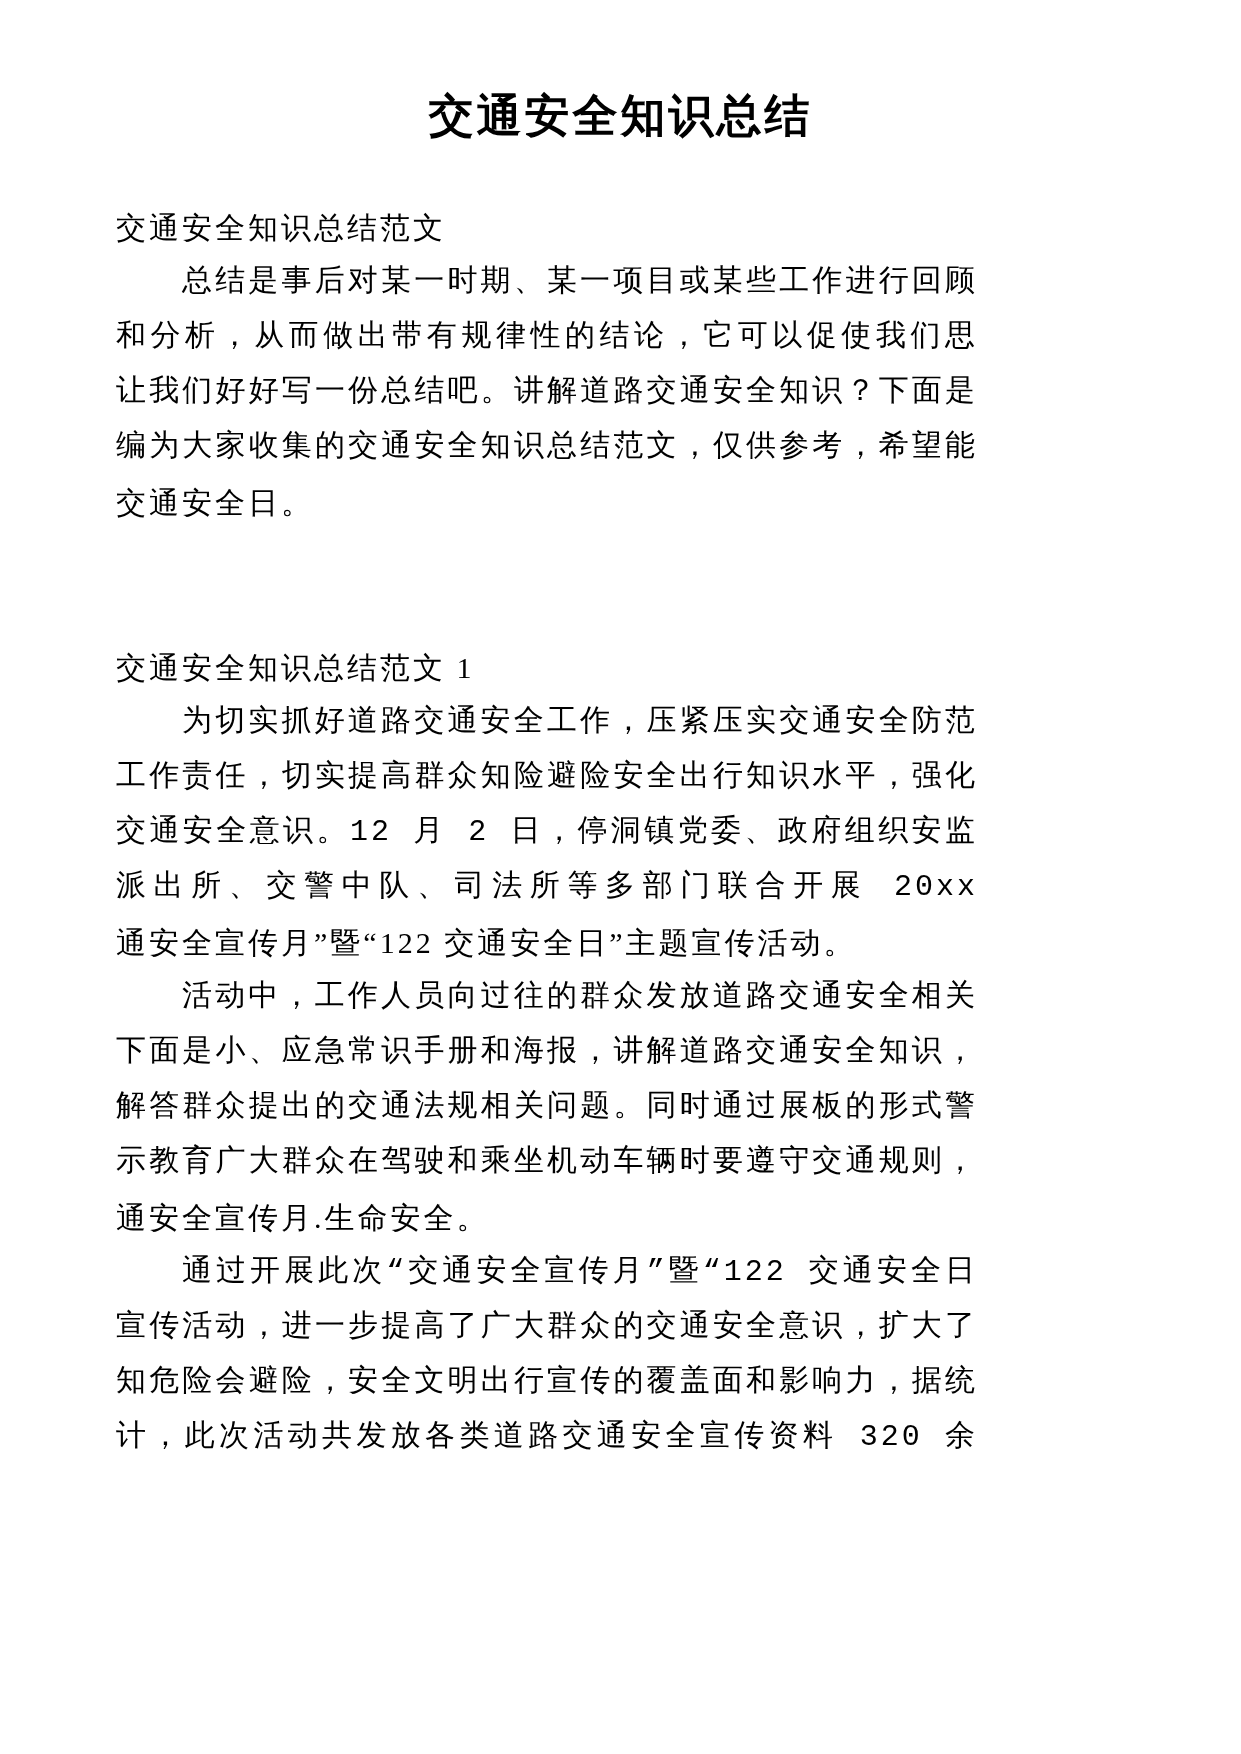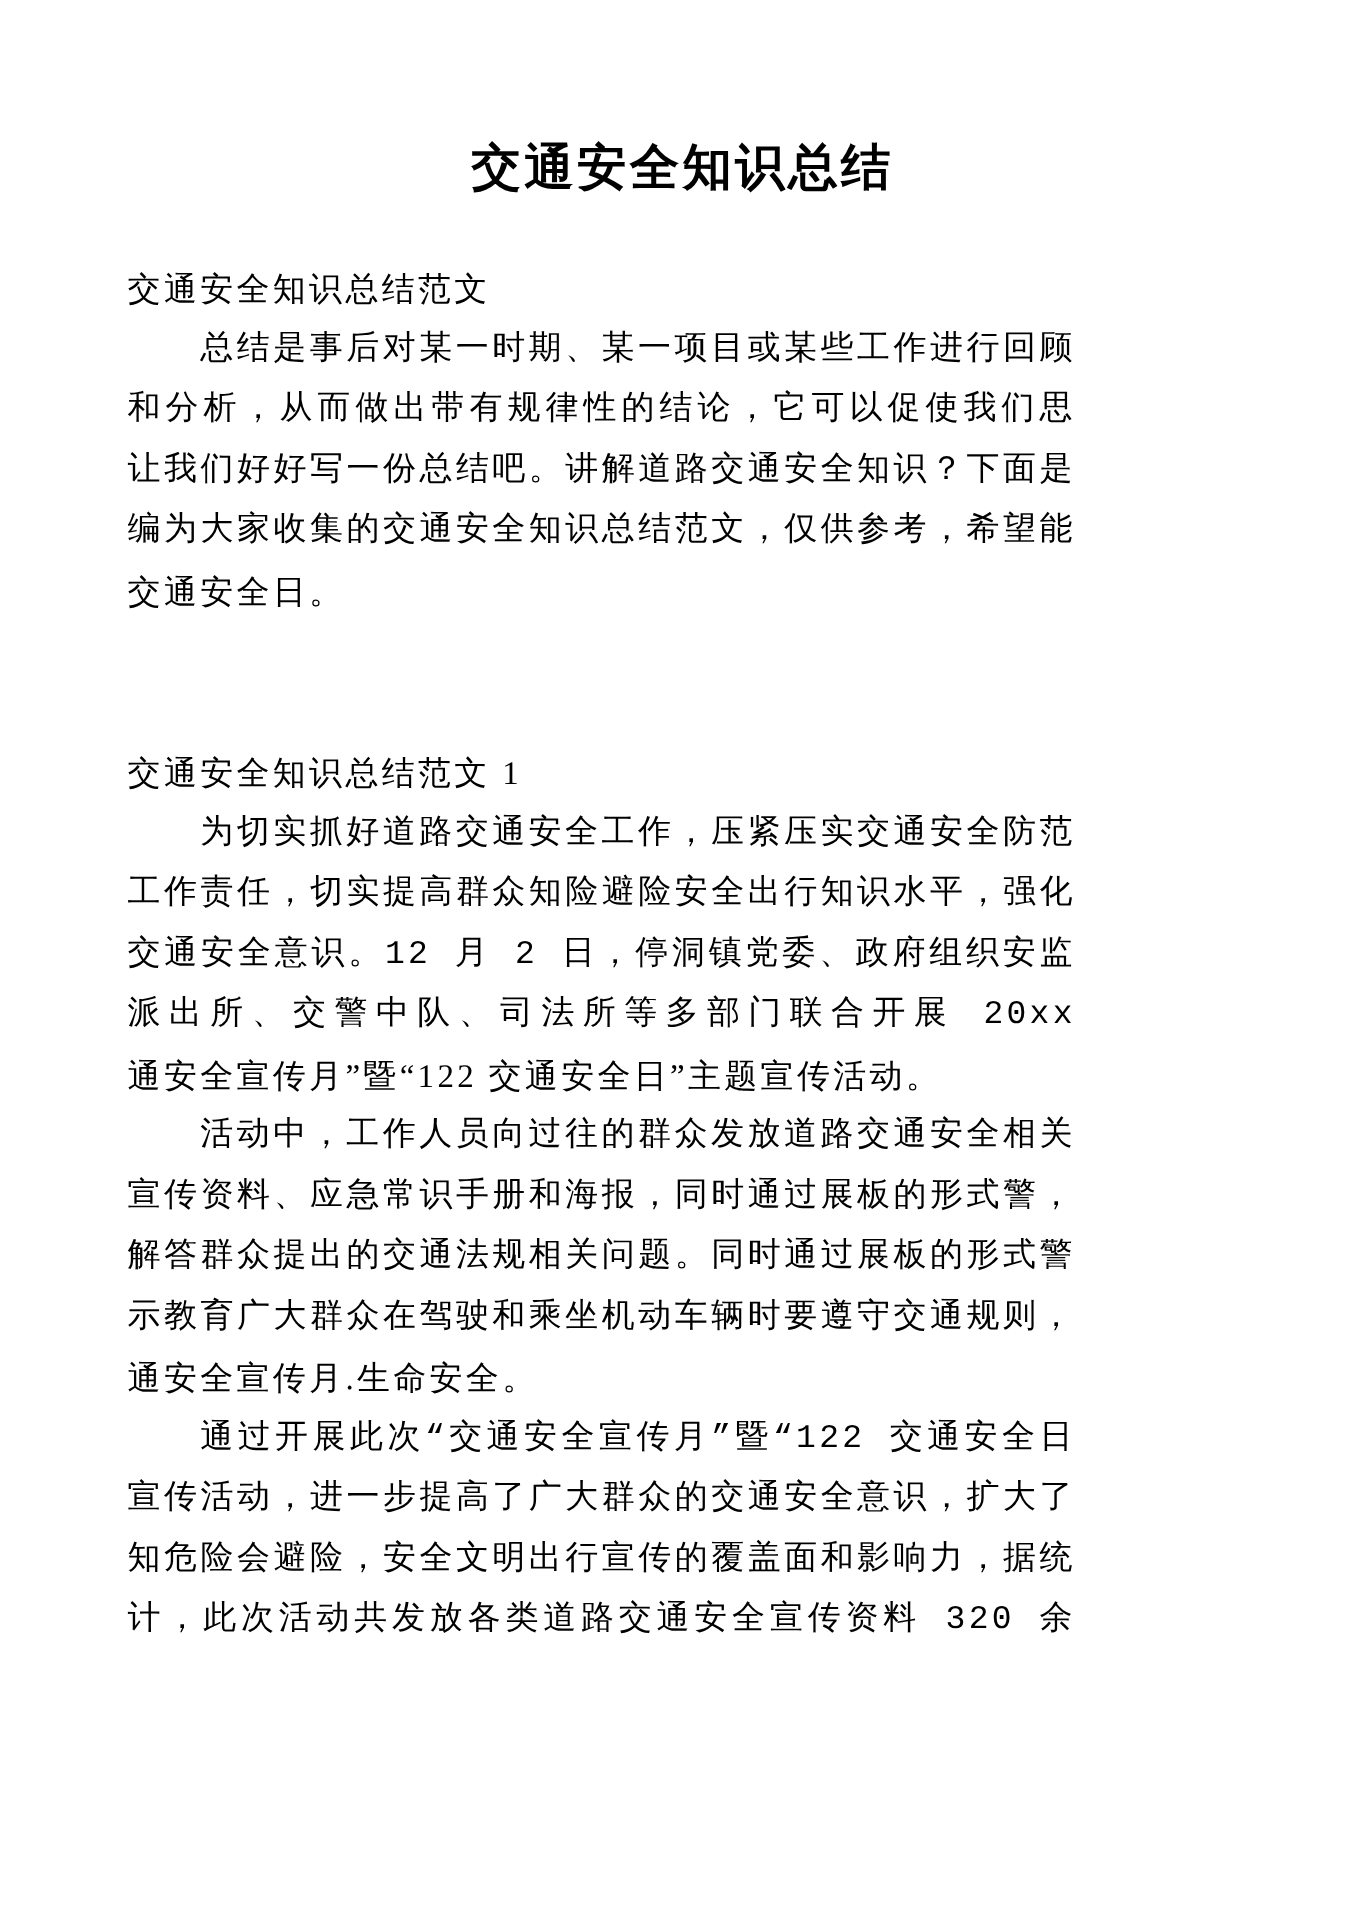--- a/index.html
+++ b/index.html
@@ -11,21 +11,21 @@
     position: relative;
     width: 1241px;
     height: 1754px;
     background: #ffffff;
     color: #000000;
     font-family: "Liberation Serif", "DejaVu Serif", serif;
     overflow: hidden;
   }
   .title {
     margin: 0;
-    padding-top: 120px;
+    padding-top: 84px;
     text-align: center;
     font-size: 45px;
     line-height: 64px;
     font-weight: bold;
     letter-spacing: 3px;
     font-family: "Liberation Serif", "DejaVu Serif", serif;
   }
   .body {
     margin-top: 52px;
     margin-left: 116px;
@@ -68,21 +68,21 @@
       <div class="line plain">交通安全日。</div>
       <div class="line blank"></div>
       <div class="line blank"></div>
       <div class="line heading">交通安全知识总结范文 1</div>
       <div class="line indent justify">为切实抓好道路交通安全工作，压紧压实交通安全防范</div>
       <div class="line justify">工作责任，切实提高群众知险避险安全出行知识水平，强化</div>
       <div class="line justify">交通安全意识。12 月 2 日，停洞镇党委、政府组织安监站、</div>
       <div class="line justify">派出所、交警中队、司法所等多部门联合开展 20xx 年“交</div>
       <div class="line plain">通安全宣传月”暨“122 交通安全日”主题宣传活动。</div>
       <div class="line indent justify">活动中，工作人员向过往的群众发放道路交通安全相关</div>
-      <div class="line justify">宣传资料、应急常识手册和海报，同时通过展板的形式警，</div>
+      <div class="line justify">下面是小、应急常识手册和海报，讲解道路交通安全知识，</div>
       <div class="line justify">解答群众提出的交通法规相关问题。同时通过展板的形式警</div>
       <div class="line justify">示教育广大群众在驾驶和乘坐机动车辆时要遵守交通规则，</div>
       <div class="line plain">通安全宣传月.生命安全。</div>
       <div class="line indent justify">通过开展此次“交通安全宣传月”暨“122 交通安全日</div>
       <div class="line justify">宣传活动，进一步提高了广大群众的交通安全意识，扩大了</div>
       <div class="line justify">知危险会避险，安全文明出行宣传的覆盖面和影响力，据统</div>
       <div class="line justify">计，此次活动共发放各类道路交通安全宣传资料 320 余份，</div>
     </div>
 </div>
 

